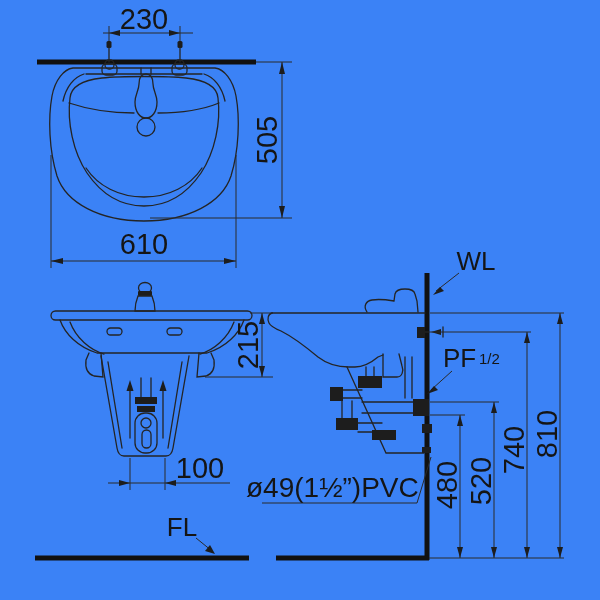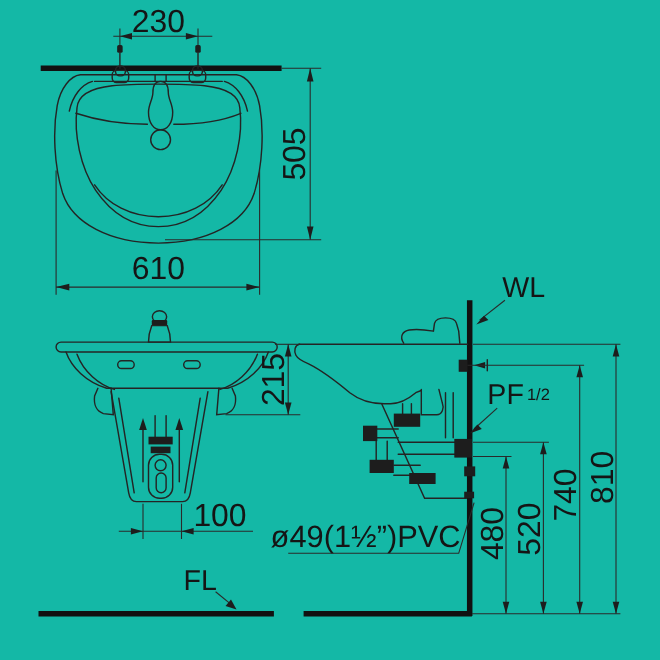--- a/index.html
+++ b/index.html
@@ -1,16 +1,16 @@
 <!DOCTYPE html>
 <html><head>
 <meta charset="utf-8">
 <style>
   html,body{margin:0;padding:0;background:#ffffff;}
-  .stage{width:600px;height:600px;background:#14b8a6;position:relative;overflow:hidden;}
+  .stage{width:600px;height:600px;background:#3b82f6;position:relative;overflow:hidden;}
   svg{display:block;}
   .ln{stroke:#242424;stroke-width:1.3;fill:none;stroke-linecap:round;}
   .thin{stroke:#2a2a2a;stroke-width:1;fill:none;}
   .thick{stroke:#111111;stroke-width:5;fill:none;}
   .dk{fill:#1d1d1d;stroke:none;}
   .arr{fill:#1d1d1d;stroke:none;}
   text{font-family:"Liberation Sans","DejaVu Sans",sans-serif;fill:#151515;}
   .dim{font-size:29px;}
   .lab{font-size:26px;}
   .small{font-size:15px;}

